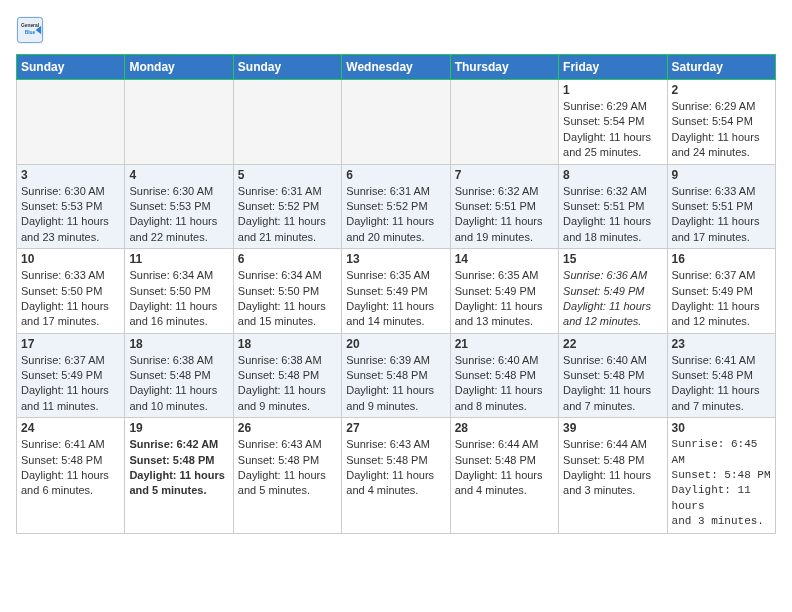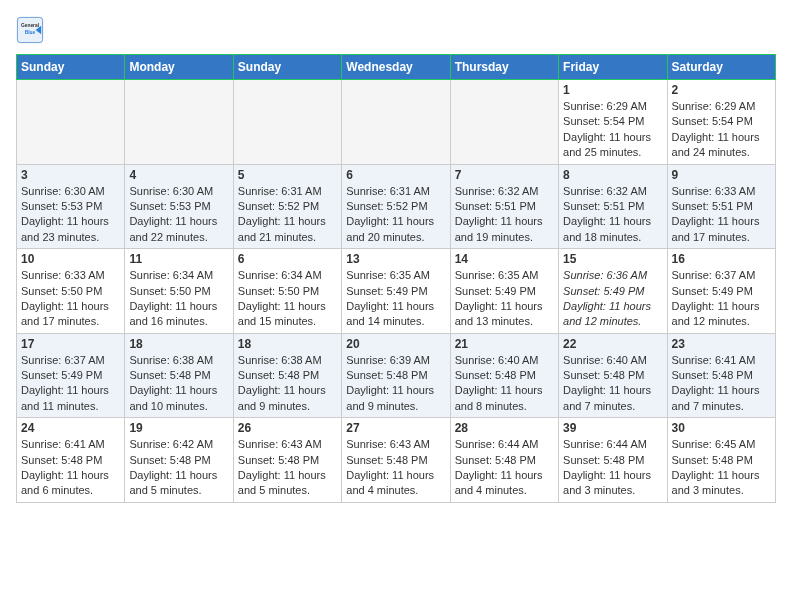--- a/index.html
+++ b/index.html
@@ -286,21 +286,21 @@
       <tr>
         <td>
           <span class="day-num">24</span>
           <div class="day-info" style="white-space: pre-line;">Sunrise: 6:41 AM
 Sunset: 5:48 PM
 Daylight: 11 hours
 and 6 minutes.</div>
         </td>
         <td>
           <span class="day-num">19</span>
-          <div class="day-info" style="white-space: pre-line;">Sunrise: 6:42 AM
+          <div class="day-info" style="white-space: pre-line; font-weight: bold;">Sunrise: 6:42 AM
 Sunset: 5:48 PM
 Daylight: 11 hours
 and 5 minutes.</div>
         </td>
         <td>
           <span class="day-num">26</span>
           <div class="day-info" style="white-space: pre-line;">Sunrise: 6:43 AM
 Sunset: 5:48 PM
 Daylight: 11 hours
 and 5 minutes.</div>
@@ -321,20 +321,20 @@
         </td>
         <td>
           <span class="day-num">39</span>
           <div class="day-info" style="white-space: pre-line;">Sunrise: 6:44 AM
 Sunset: 5:48 PM
 Daylight: 11 hours
 and 3 minutes.</div>
         </td>
         <td>
           <span class="day-num">30</span>
-          <div class="day-info" style="white-space: pre-line;">Sunrise: 6:45 AM
+          <div class="day-info" style="white-space: pre-line; font-family: Liberation Mono, monospace;">Sunrise: 6:45 AM
 Sunset: 5:48 PM
 Daylight: 11 hours
 and 3 minutes.</div>
         </td>
       </tr>
     </tbody>
 </table>
 
 </body></html>

